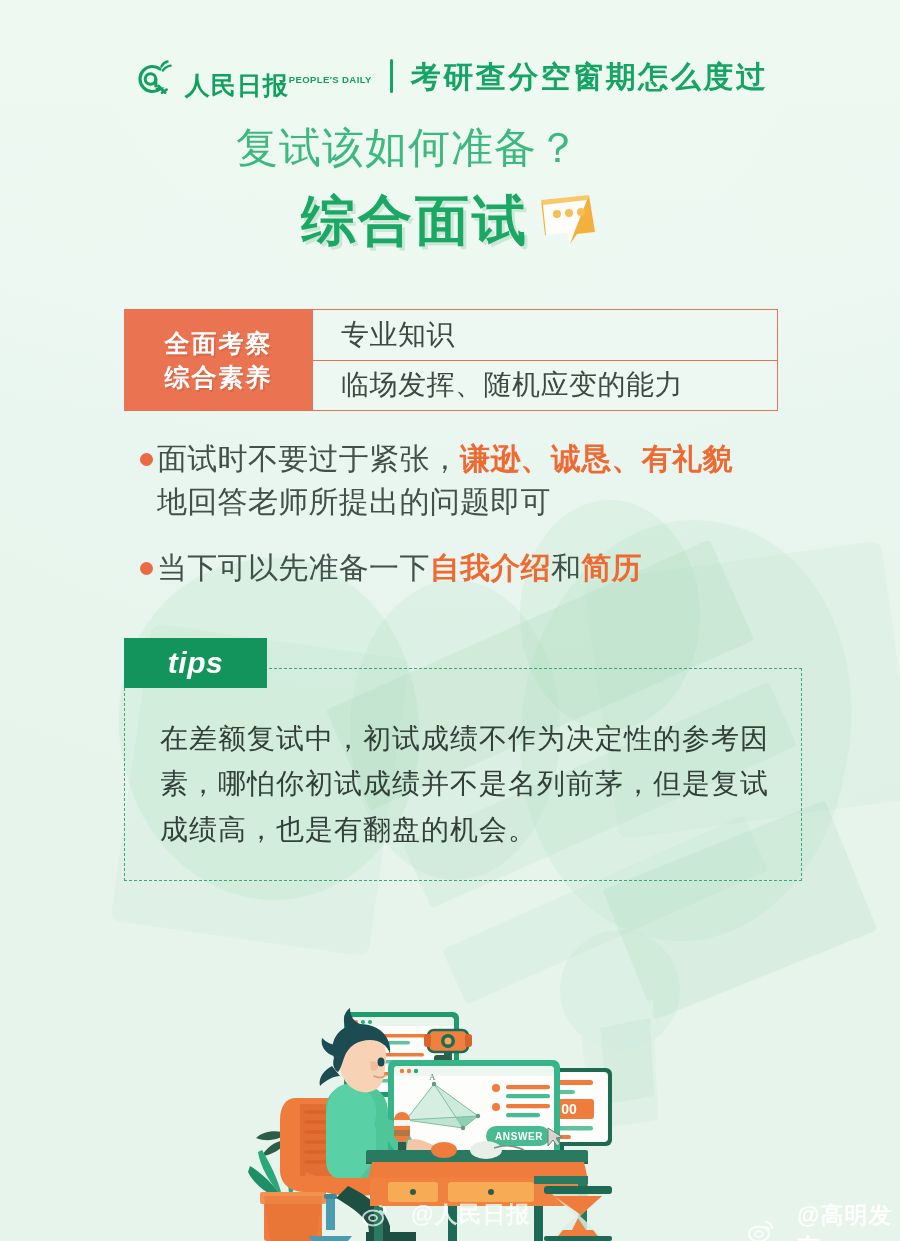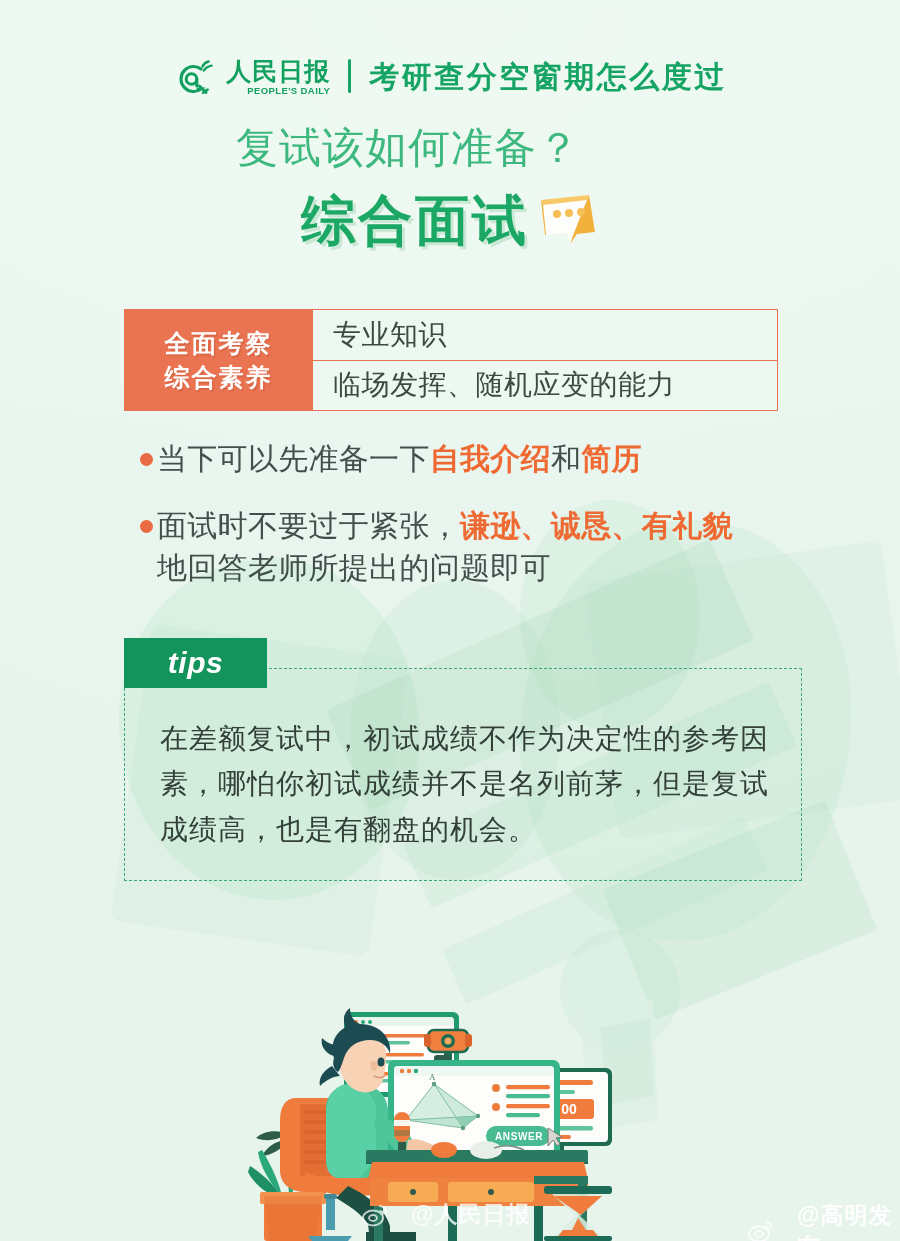--- a/index.html
+++ b/index.html
@@ -46,21 +46,21 @@
   .bg-top-tint { position:absolute; left:0; top:0; width:900px; height:470px; background:linear-gradient(180deg,#eef9f2 0%, rgba(238,249,242,0) 100%); }
 
   
   .header {
     position:absolute; left:0; top:56px; width:900px;
     display:flex; align-items:center; justify-content:center; gap:14px;
   }
   .logo { display:flex; align-items:flex-end; gap:5px; }
   .logo-at { position:relative; width:40px; height:42px; }
   .logo-at svg { display:block; }
-  .logo-words { display:flex; flex-direction:column; align-items:flex-end;margin-left:8px; }
+  .logo-words { display:flex; flex-direction:row; align-items:flex-start;margin-left:8px; }
   .logo-cn {
     font-size:25px; font-weight:bold; color:#12a05f; letter-spacing:1px;
     line-height:1.0; white-space:nowrap;
   }
   .logo-en {
     font-size:9.5px; font-weight:bold; color:#12a05f; letter-spacing:.4px;
     line-height:1.5; white-space:nowrap;
   }
   .hdr-div { width:3px; height:34px; background:#15a463; border-radius:2px; margin:0 4px 2px 4px; }
   .hdr-title {
@@ -98,21 +98,21 @@
   .tbl-left span {
     font-size:25px; font-weight:bold; color:#fff; letter-spacing:2px;
     text-shadow:1.5px 1.5px 0 rgba(190,80,50,.35);
     line-height:1.28;
   }
   .tbl-right { flex:1; display:flex; flex-direction:column; }
   .tbl-cell {
     flex:1; border:1.5px solid #ea7351; border-left:none;
     background:#eef8f2;
     display:flex; align-items:center;
-    padding-left:20px;
+    padding-left:28px;
     font-size:28px; color:#3b4b42; letter-spacing:.5px;
   }
   .tbl-cell + .tbl-cell { border-top:none; }
 
   
   .bullets { position:absolute; left:140px; top:438px; width:680px; }
   .bullet { display:flex; margin-bottom:24px; }
   .dot {
     flex:0 0 auto; width:13px; height:13px; border-radius:50%;
     background:#ea6a43; margin-top:15px; margin-right:4px;
@@ -224,27 +224,27 @@
     <div class="tbl-right">
       <div class="tbl-cell">专业知识</div>
       <div class="tbl-cell">临场发挥、随机应变的能力</div>
     </div>
   </div>
 
   <div class="bullets">
     <div class="bullet">
       <div class="dot"></div>
       <div class="btxt">
-        <span>当下可以先准备一下</span><span class="hl">自我介绍</span><span>和</span><span class="hl">简历</span>
+        <span>面试时不要过于紧张，</span><span class="hl">谦逊、诚恳、有礼貌</span><br><span>地回答老师所提出的问题即可</span>
       </div>
     </div>
     <div class="bullet">
       <div class="dot"></div>
       <div class="btxt">
-        <span>面试时不要过于紧张，</span><span class="hl">谦逊、诚恳、有礼貌</span><br><span>地回答老师所提出的问题即可</span>
+        <span>当下可以先准备一下</span><span class="hl">自我介绍</span><span>和</span><span class="hl">简历</span>
       </div>
     </div>
   </div>
 
   <div class="tips-wrap">
     <div class="tips-box"></div>
     <div class="tips-tab">
       <span>tips</span>
     </div>
     <div class="tips-text">在差额复试中，初试成绩不作为决定性的参考因素，哪怕你初试成绩并不是名列前茅，但是复试成绩高，也是有翻盘的机会。</div>

